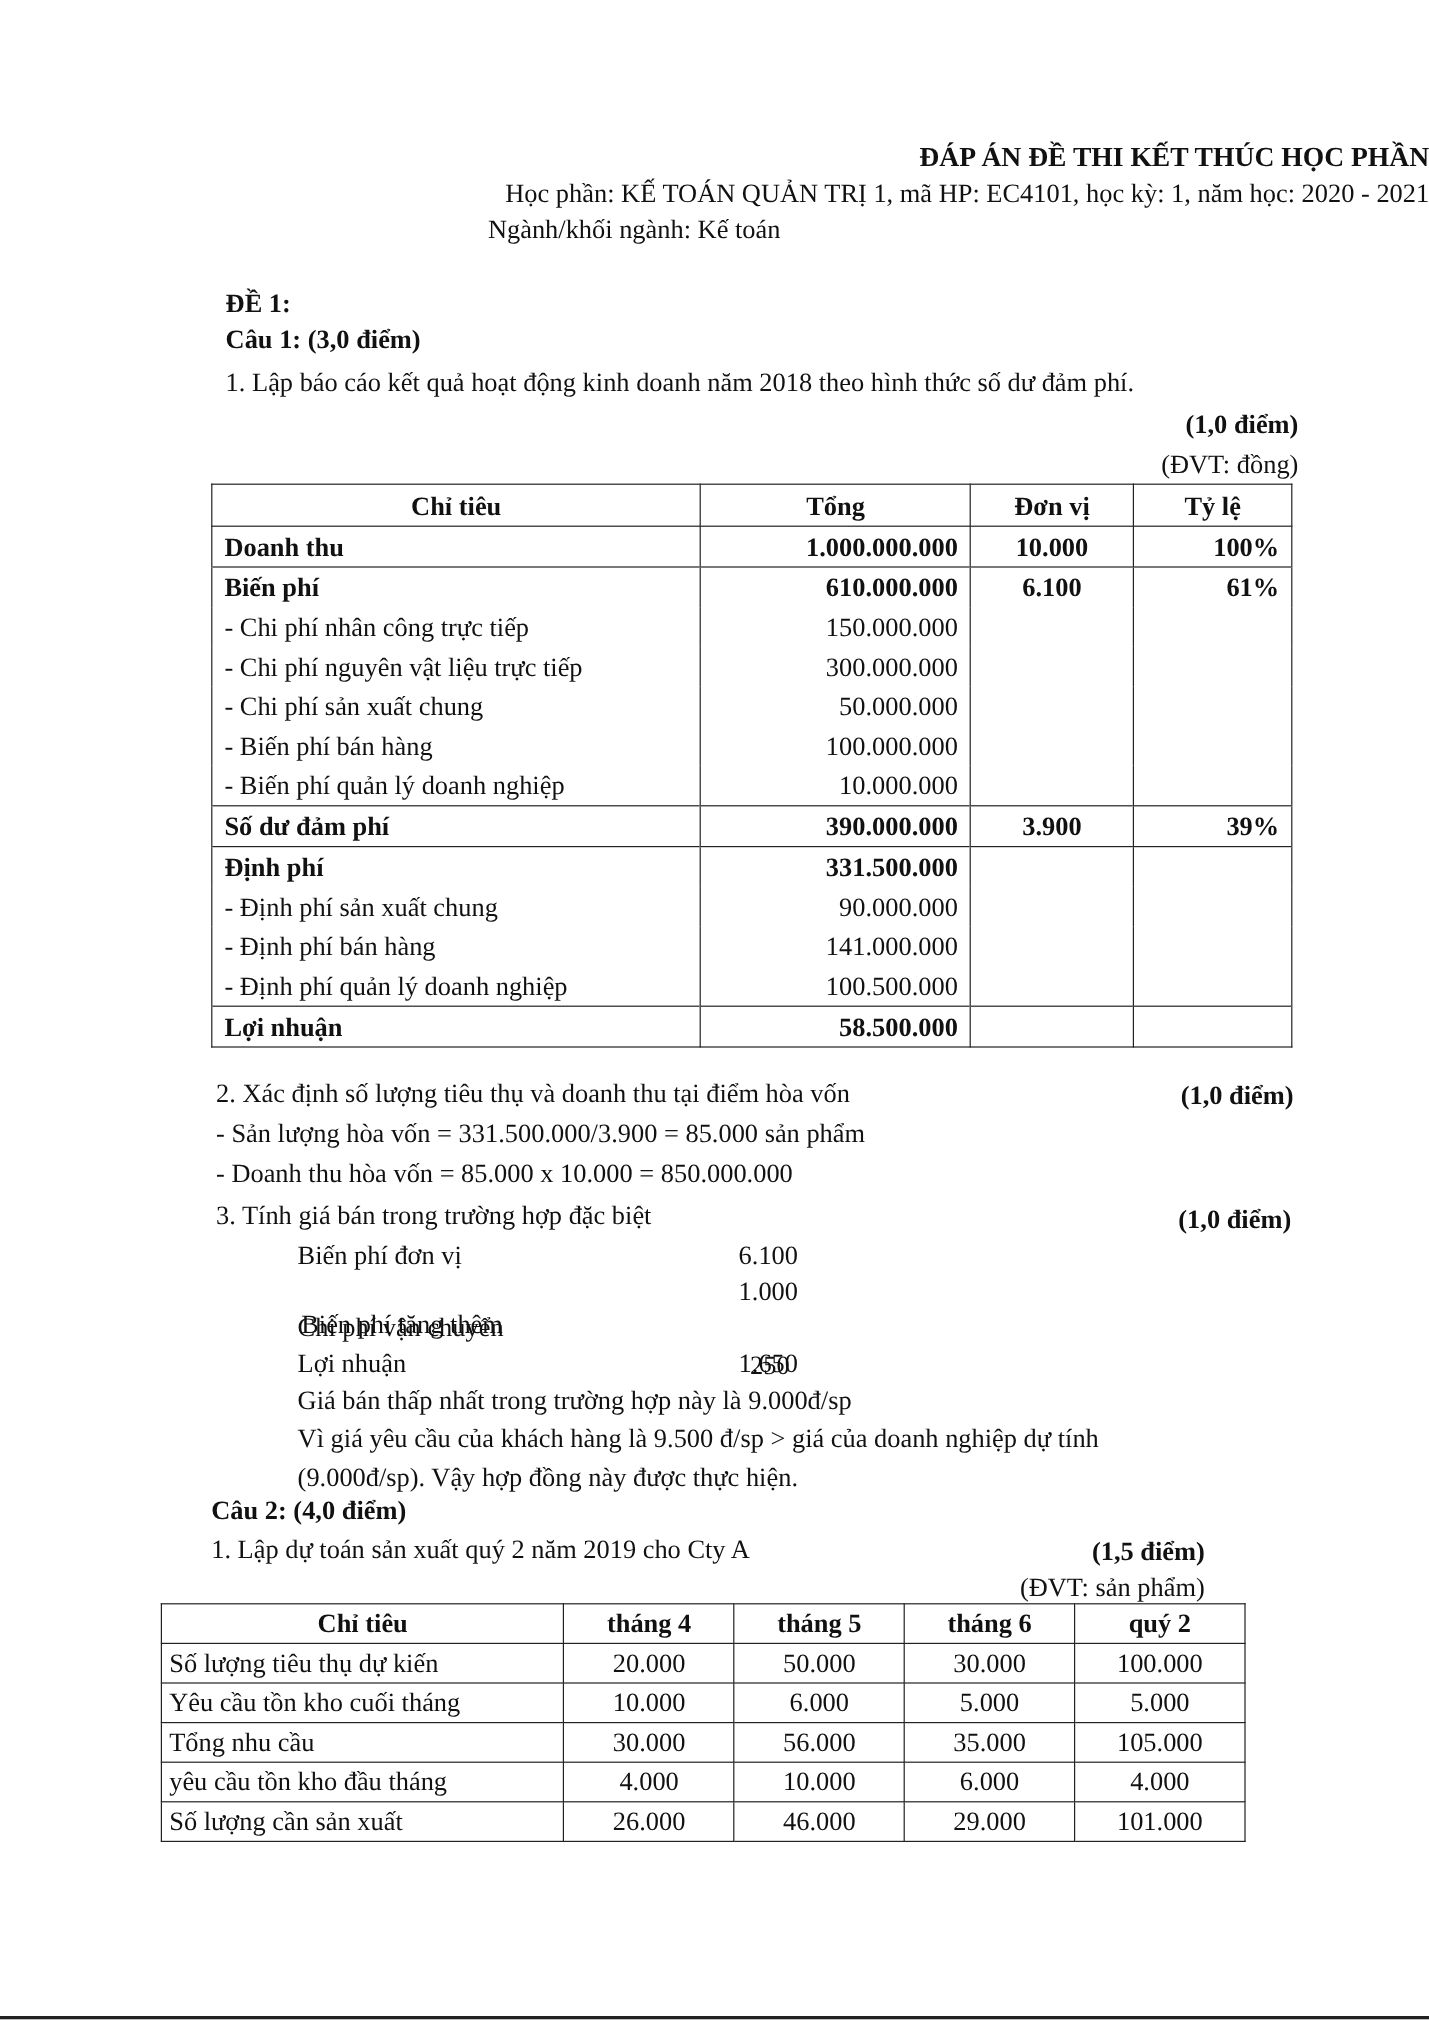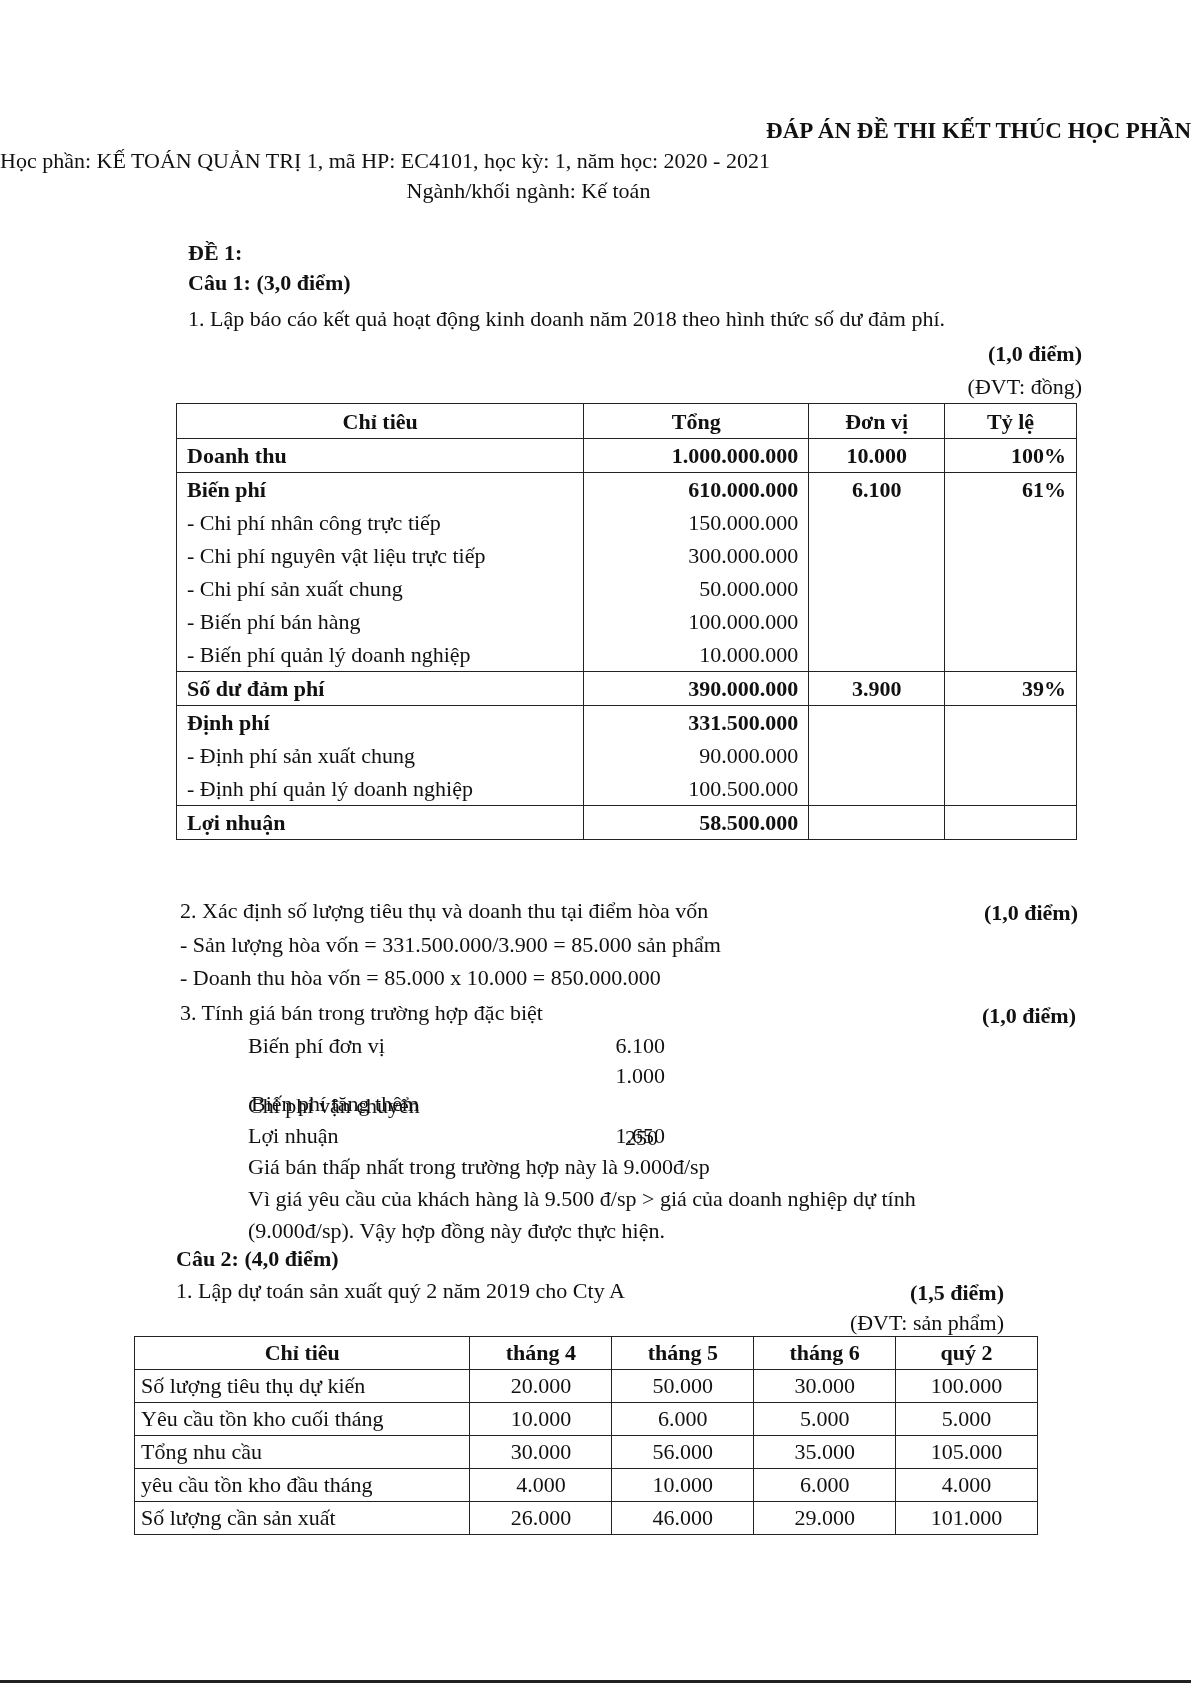--- a/index.html
+++ b/index.html
@@ -2,21 +2,21 @@
 <html><head>
 <meta charset="utf-8">
 <style>
   html, body { margin: 0; padding: 0; background: #ffffff; }
   body {
     width: 1191px; height: 1683px; position: relative; overflow: hidden;
     font-family: "Liberation Serif", "DejaVu Serif", serif; color: #111;
   }
   .abs { position: absolute; white-space: nowrap; }
   .title { left: 0; width: 1191px; text-align: right; font-weight: bold; font-size: 23px; top: 118px; }
-  .sub1 { left: 0; width: 1191px; text-align: left; font-size: 22px; top: 148px; box-sizing: border-box; }
+  .sub1 { left: 0; width: 1191px; text-align: right; font-size: 22px; top: 148px; padding-left: 28px; box-sizing: border-box; }
   .sub2 { left: 0; width: 1057px; text-align: center; font-size: 22px; top: 178px; }
   .bold { font-weight: bold; }
   .t22 { font-size: 22px; }
   .right { text-align: right; }
 
   table.t1 { position: absolute; left: 176px; top: 403px; width: 901px; border-collapse: collapse; font-size: 22px; }
   table.t1 td, table.t1 th { border-left: 1.5px solid #222; border-right: 1.5px solid #222; padding: 0 10px; height: 33px; line-height: 33px; }
   table.t1 th { border-top: 1.5px solid #222; border-bottom: 1.5px solid #222; font-weight: bold; text-align: center; height: 34px; }
   table.t1 tr.sep td { border-top: 1.5px solid #222; }
   table.t1 tr.last td { border-bottom: 1.5px solid #222; }
@@ -115,20 +115,26 @@
         <td></td>
           <td></td>
       </tr>
       <tr>
         <td>- Định phí sản xuất chung</td>
         <td class="num">90.000.000</td>
         <td></td>
           <td></td>
       </tr>
       <tr>
+        <td>- Định phí bán hàng</td>
+        <td class="num">141.000.000</td>
+        <td></td>
+          <td></td>
+      </tr>
+      <tr>
         <td>- Định phí quản lý doanh nghiệp</td>
         <td class="num">100.500.000</td>
         <td></td>
           <td></td>
       </tr>
       <tr class="sep last">
         <td class="b">Lợi nhuận</td>
         <td class="num b">58.500.000</td>
         <td></td>
           <td></td>

